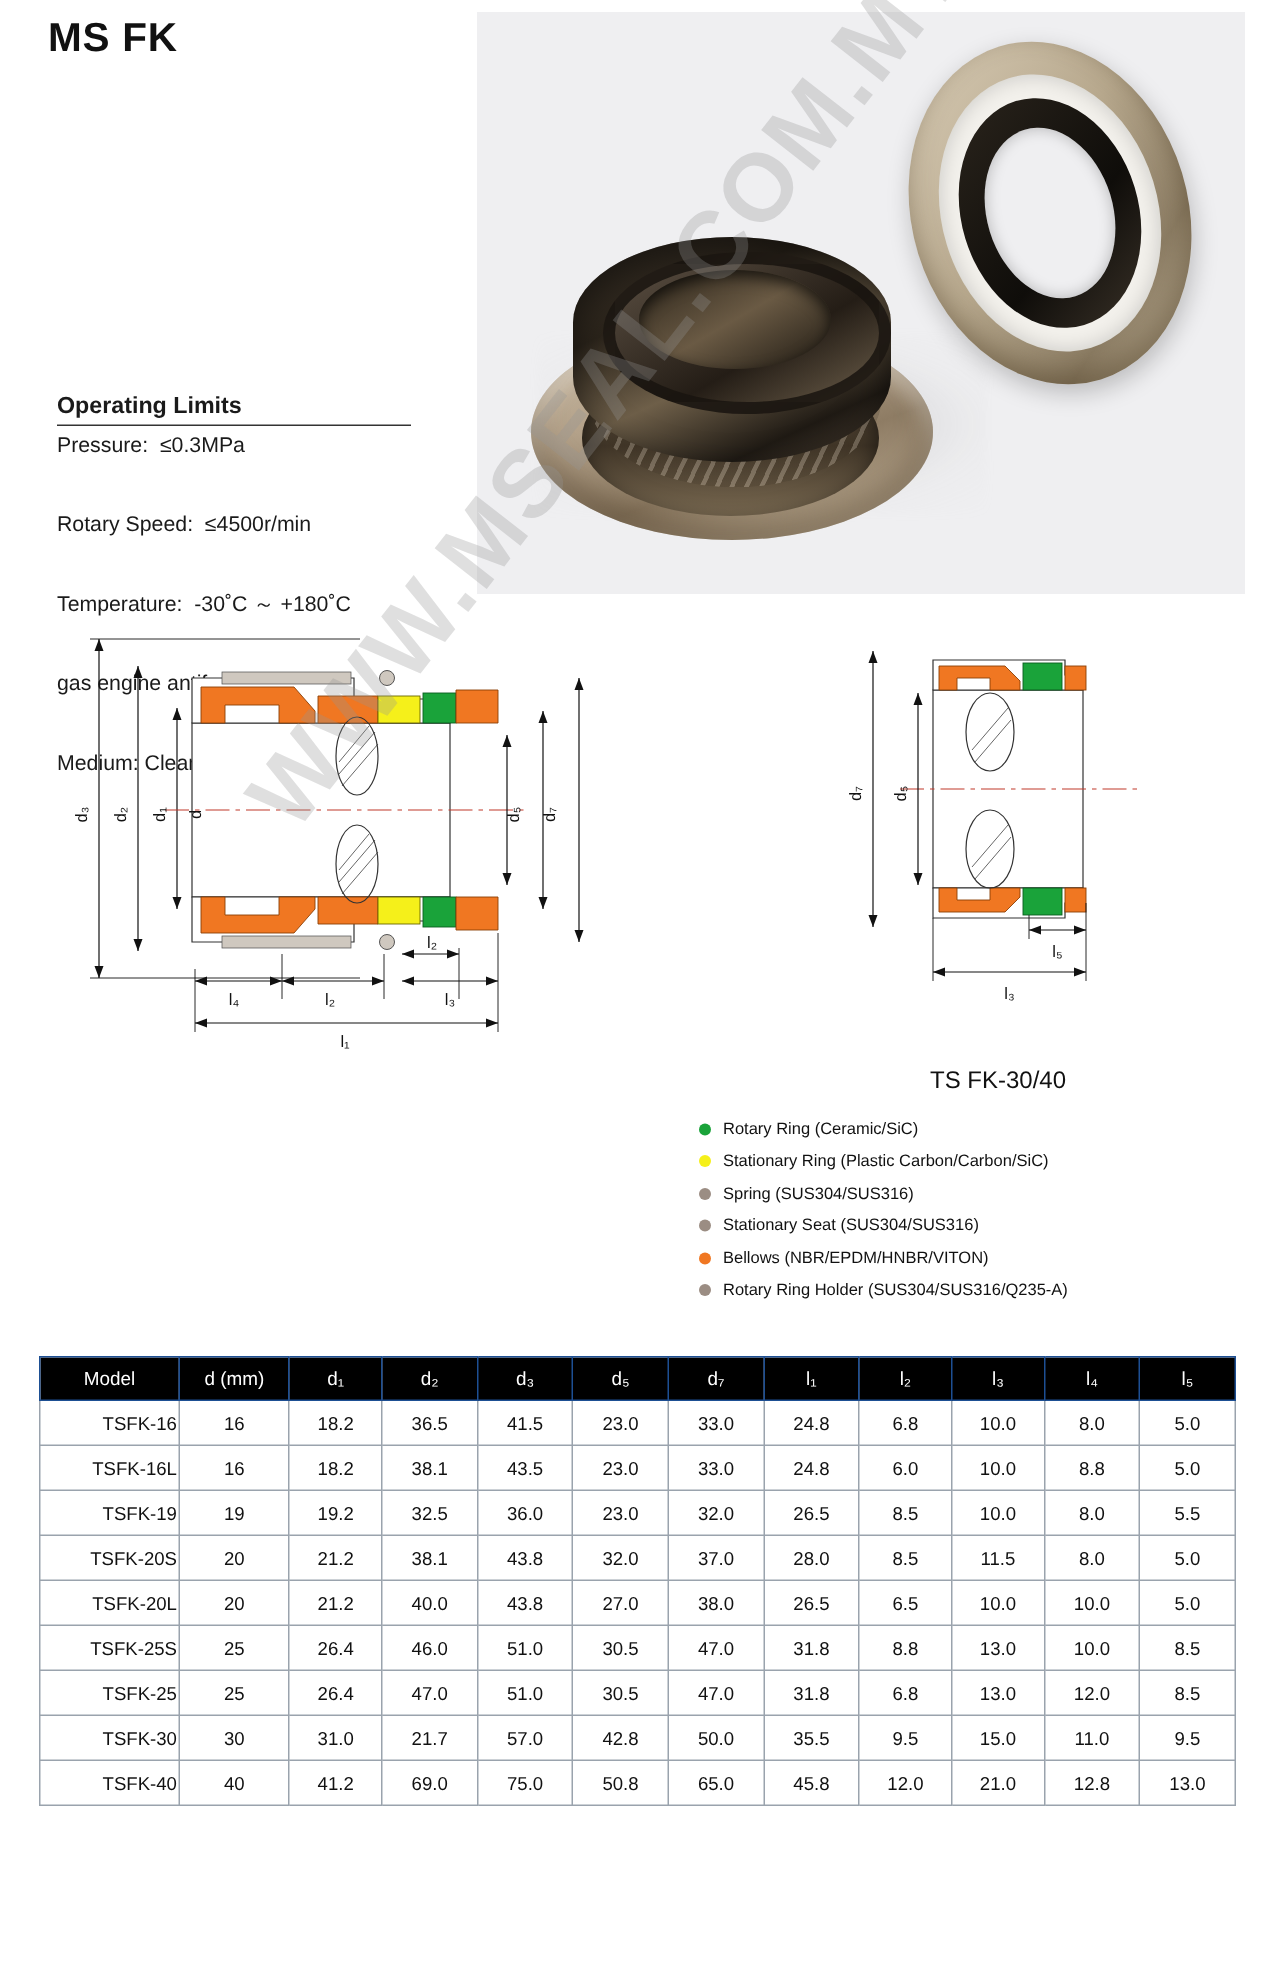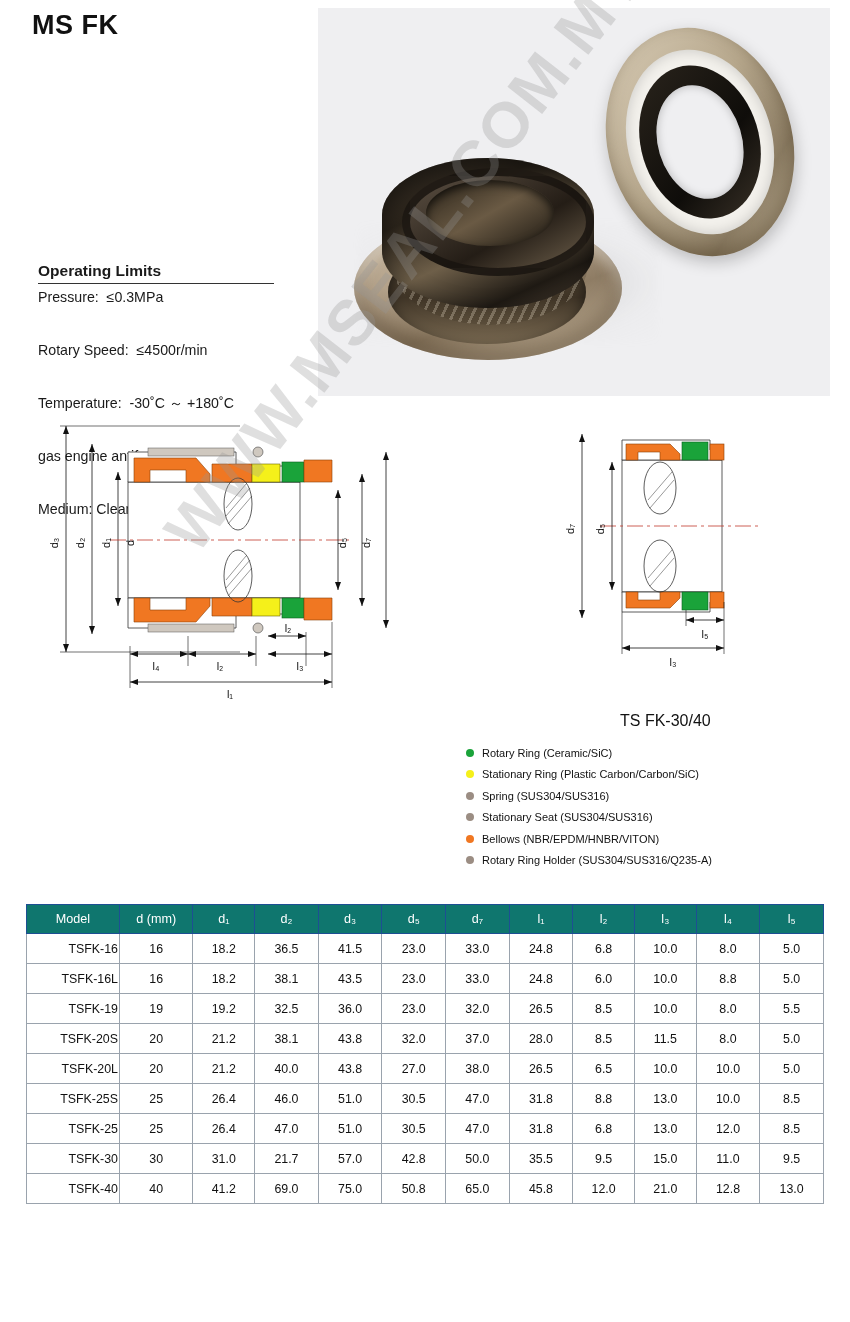--- a/index.html
+++ b/index.html
@@ -251,21 +251,21 @@
     left: 26px;
     top: 904px;
     width: 798px;
   }
   table {
     border-collapse: collapse;
     width: 798px;
     font-size: 12.4px;
   }
   thead th {
-    background: #0f766e;
+    background: #000000;
     color: #fff;
     font-weight: normal;
     font-size: 12.6px;
     height: 26px;
     border: 1px solid #1d4f93;
     text-align: center;
   }
   tbody td {
     height: 27px;
     border: 1px solid #9aa3ad;

